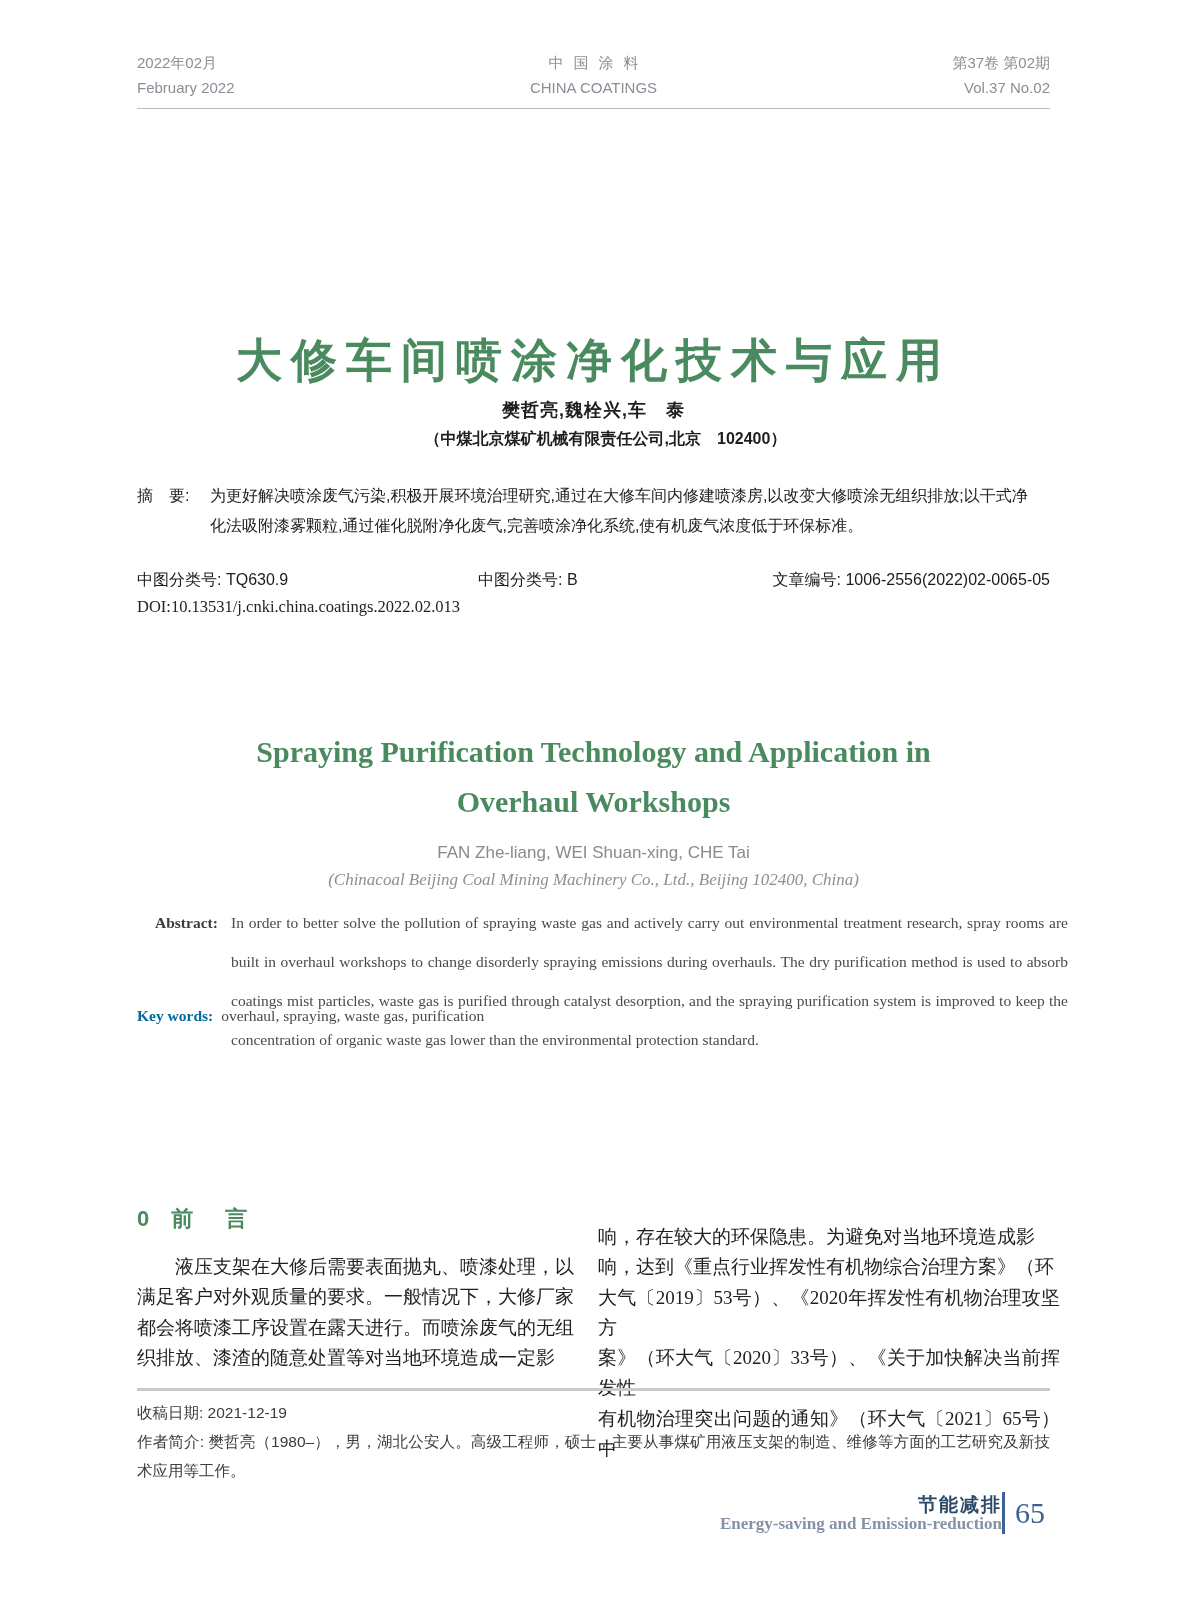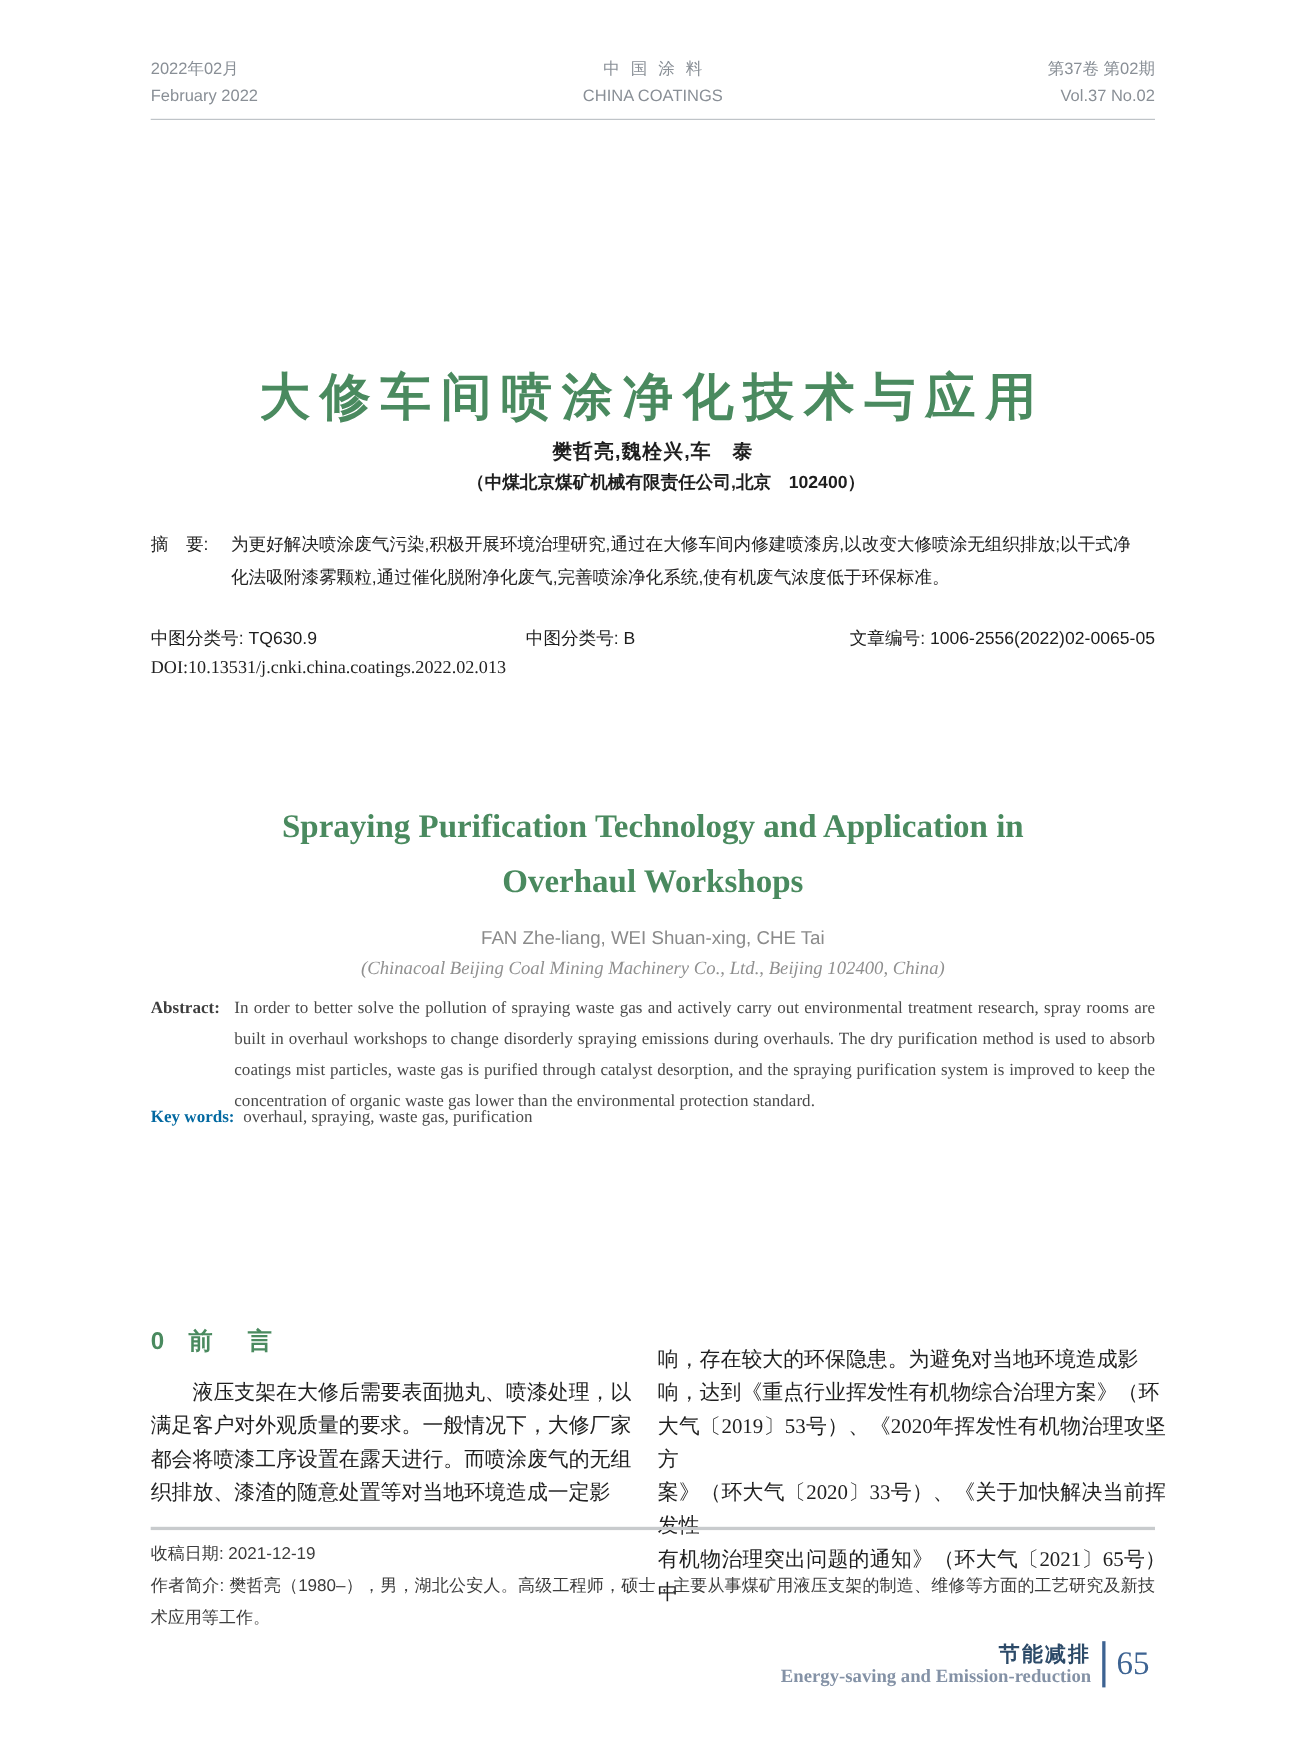--- a/index.html
+++ b/index.html
@@ -77,22 +77,22 @@
     position:absolute; left:0; top:843px; width:100%;
     text-align:center; color:#8a8a8a; font-size:17px;
   }
   .affiliation-en {
     position:absolute; left:0; top:870px; width:100%;
     text-align:center; color:#8f8f8f; font-size:17px; font-style:italic;
   }
 
   
   .abstract-en {
-    position:absolute; left:137px; top:903px; width:913px;
-    font-size:15.5px; line-height:28px; color:#4a4a4a;
+    position:absolute; left:155px; top:903px; width:913px;
+    font-size:15.5px; line-height:39px; color:#4a4a4a;
     padding-left:76px; text-indent:-76px;
     text-align:justify;
   }
   .abstract-en .lbl { display:inline-block; width:76px; text-indent:0; font-weight:bold; color:#3d3d3d; }
   .keywords-en {
     position:absolute; left:137px; top:1007px; width:913px;
     font-size:15.5px; color:#4a4a4a;
   }
   .keywords-en .lbl { font-weight:bold; color:#0369a1; margin-right:8px; }
 
@@ -119,21 +119,21 @@
   .footnote {
     position:absolute; left:137px; top:1398px; width:913px;
     font-size:15.5px; line-height:29px; color:#3c3c3c; text-align:justify;
   }
 
   
   .page-footer {
     position:absolute; right:142px; top:1492px;
     display:flex; align-items:center;
   }
-  .page-footer .col-names { text-align:right; padding-right:10px; }
+  .page-footer .col-names { text-align:right; }
   .page-footer .col-zh {
     color:#2c4a68; font-size:19px; font-weight:bold; letter-spacing:2px; line-height:22px;
   }
   .page-footer .col-en {
     color:#8492a6; font-size:17px; font-weight:bold; line-height:16px;
     font-family:"Liberation Serif","DejaVu Serif",serif;
   }
   .page-footer .vbar { width:3px; height:42px; background:#3d6392; }
   .page-footer .pagenum {
     color:#3d6392; font-size:30px; padding-left:10px;

